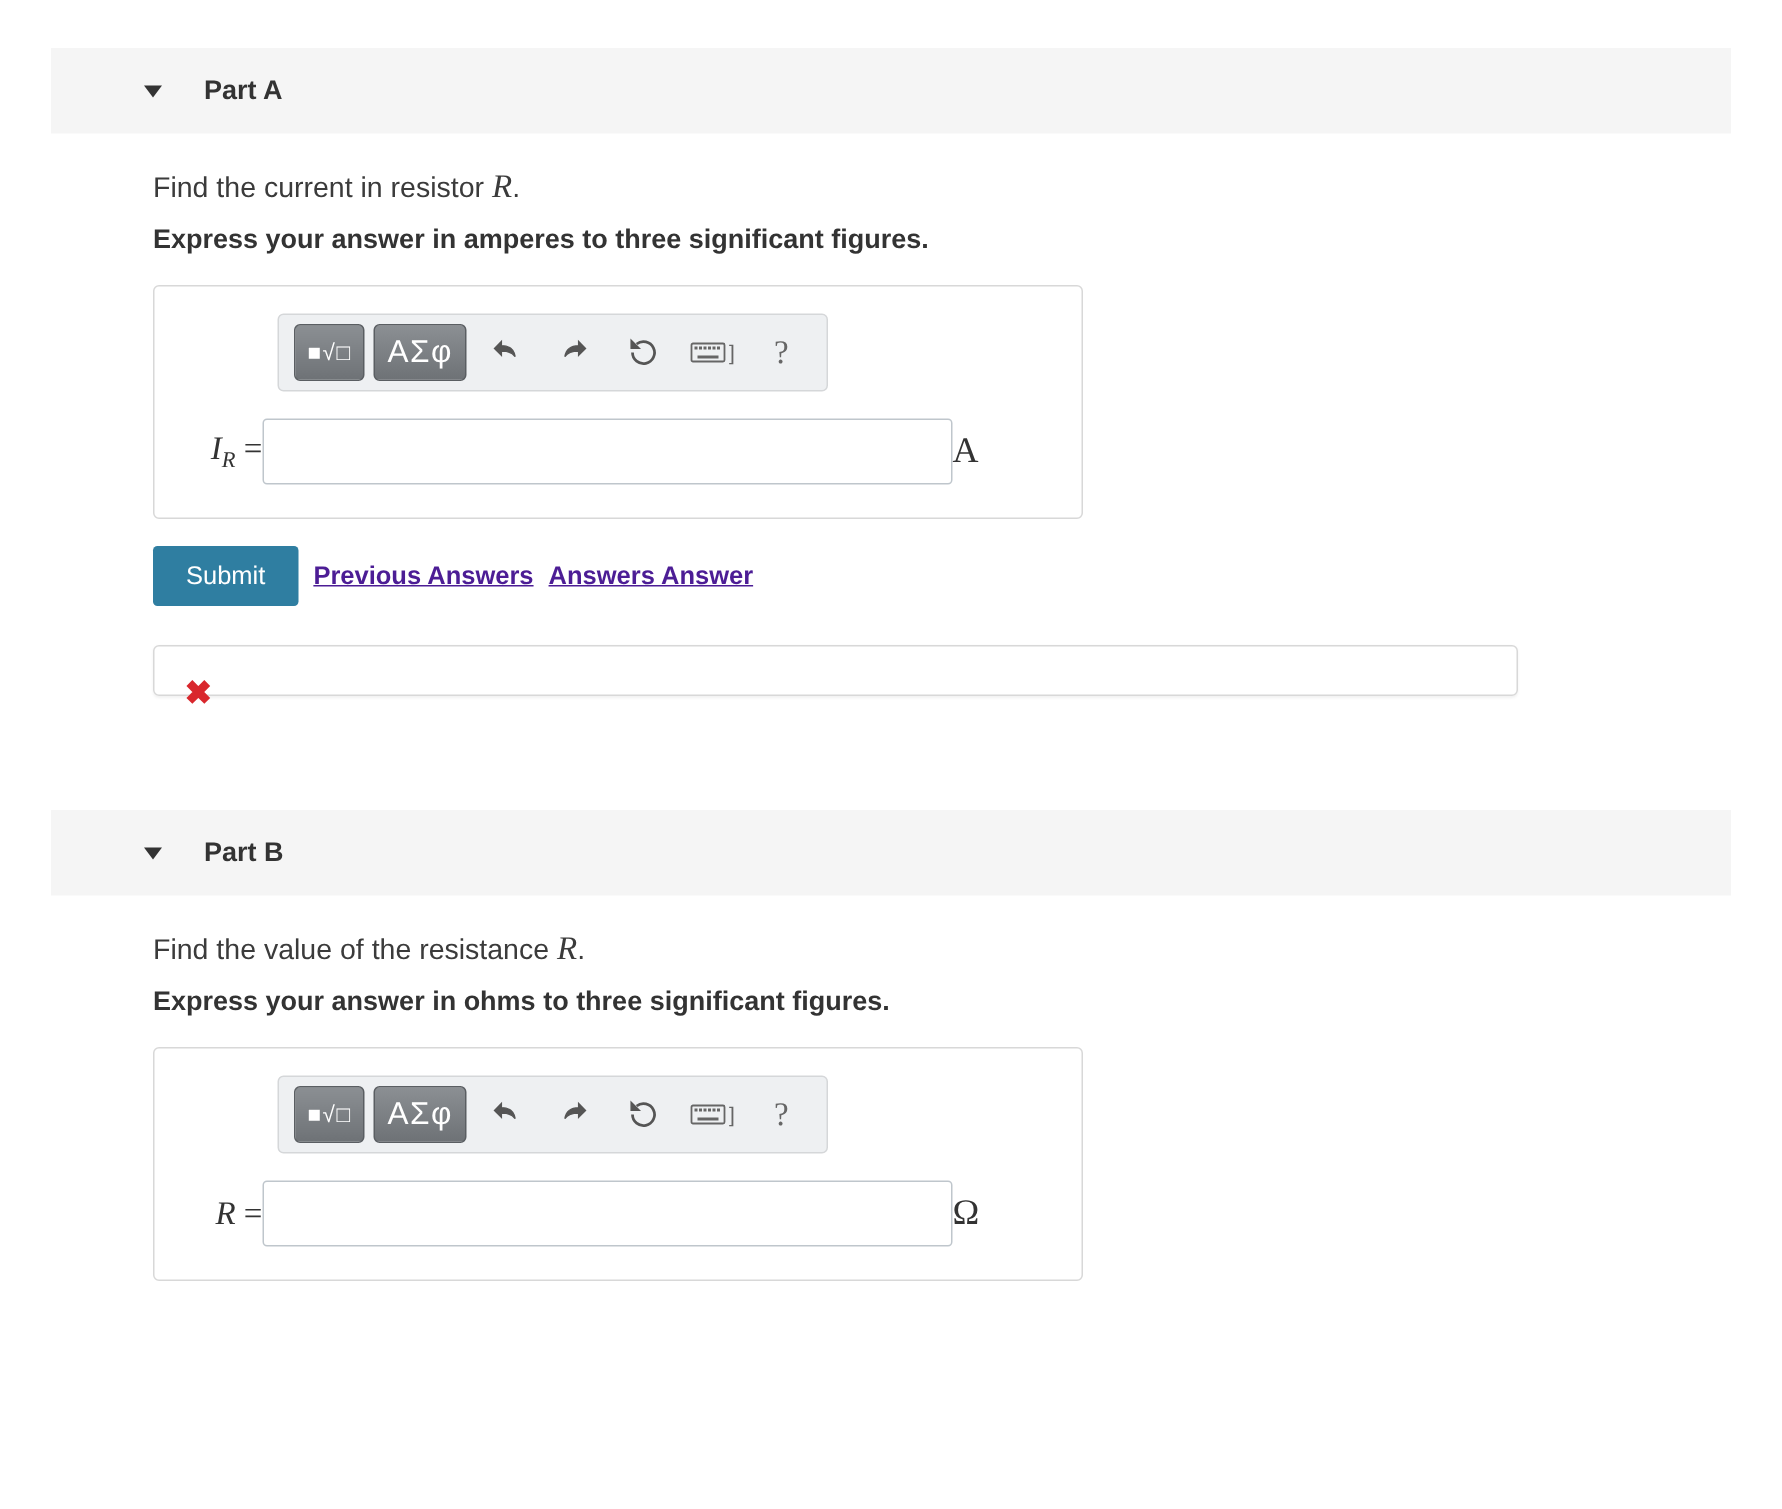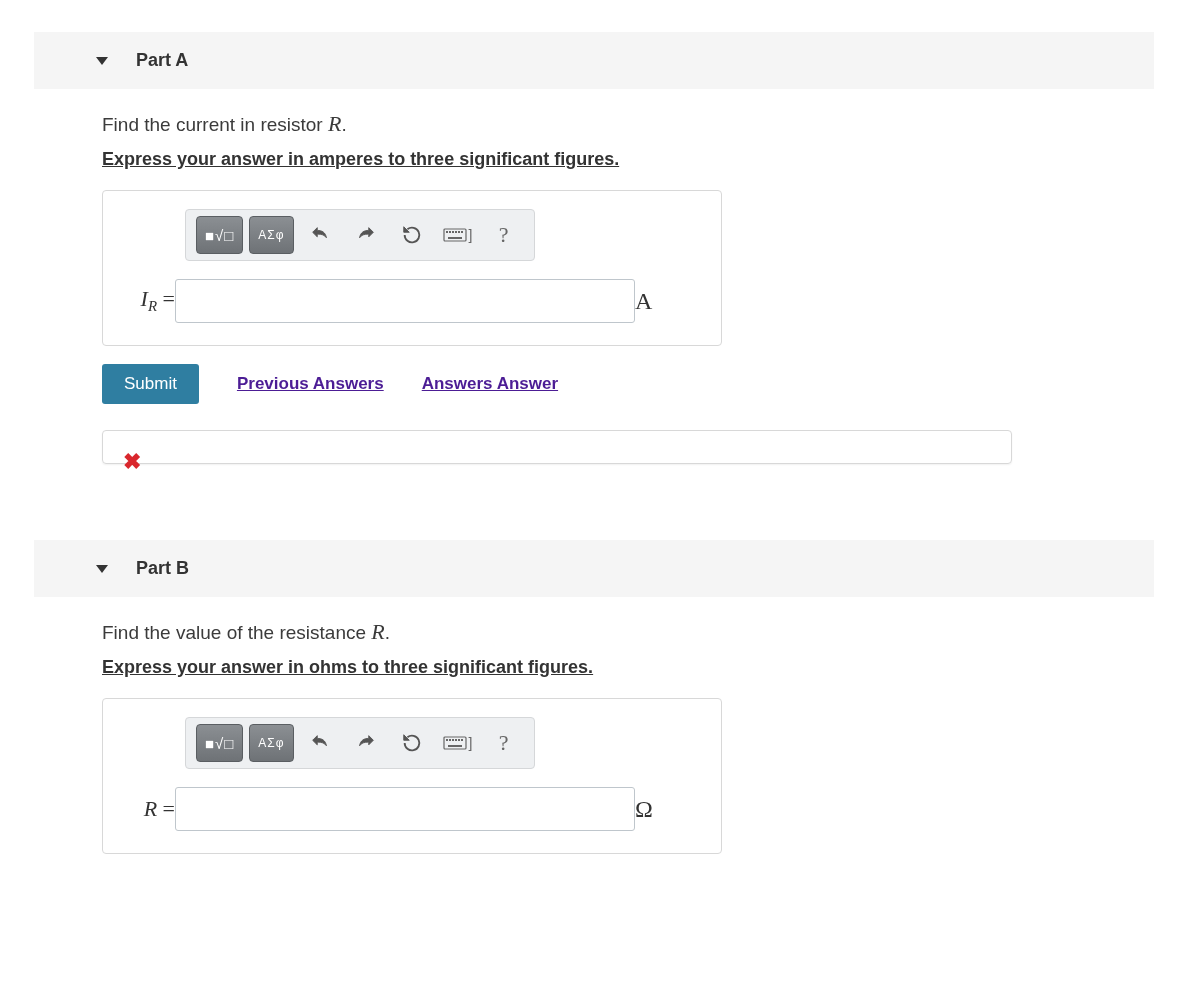--- a/index.html
+++ b/index.html
@@ -41,21 +41,20 @@
   .prompt {
     font-size: 19px;
     color: #3b3b3b;
     margin-bottom: 12px;
   }
   .varit { font-style: italic; font-family: "Times New Roman", Times, serif; font-size: 22px; }
   .instruct {
     font-weight: 700;
     font-size: 18px;
     margin-bottom: 20px;
-    text-decoration: underline;
   }
   .answer-box {
     border: 1px solid #d8d8d8;
     border-radius: 4px;
     width: 620px;
     padding: 18px 20px 22px 20px;
     margin-bottom: 18px;
   }
   .toolbar {
     background: #eef0f2;
@@ -77,21 +76,21 @@
     border-radius: 4px;
     color: #444;
     cursor: pointer;
     font-size: 18px;
   }
   .tb-dark {
     background: linear-gradient(#8b8f93, #6e7276);
     color: #fff;
     border: 1px solid #5a5e62;
     padding: 0 8px;
-    font-size: 12px;
+    font-size: 21px;
     letter-spacing: 1px;
   }
   .tb-dark.math { font-size: 15px; }
   .tb-ic svg { width: 22px; height: 22px; stroke: #555; fill: #555; }
   .kbd-ic { font-size: 14px; color: #666; display: inline-flex; align-items: center; gap: 2px; }
   .q-ic { font-size: 22px; color: #666; font-family: "Times New Roman", Times, serif; }
   .ans-row {
     display: flex;
     align-items: center;
   }
@@ -110,21 +109,21 @@
     font-size: 18px;
     padding: 4px 8px;
   }
   .unit {
     font-family: "Times New Roman", Times, serif;
     font-size: 24px;
   }
   .action-row {
     display: flex;
     align-items: center;
-    gap: 38px;
+    gap: 10px;
     margin-bottom: 26px;
   }
   .submit-btn {
     background: #2f7ea1;
     color: #fff;
     border: none;
     border-radius: 3px;
     padding: 10px 22px;
     font-size: 17px;
     cursor: pointer;

